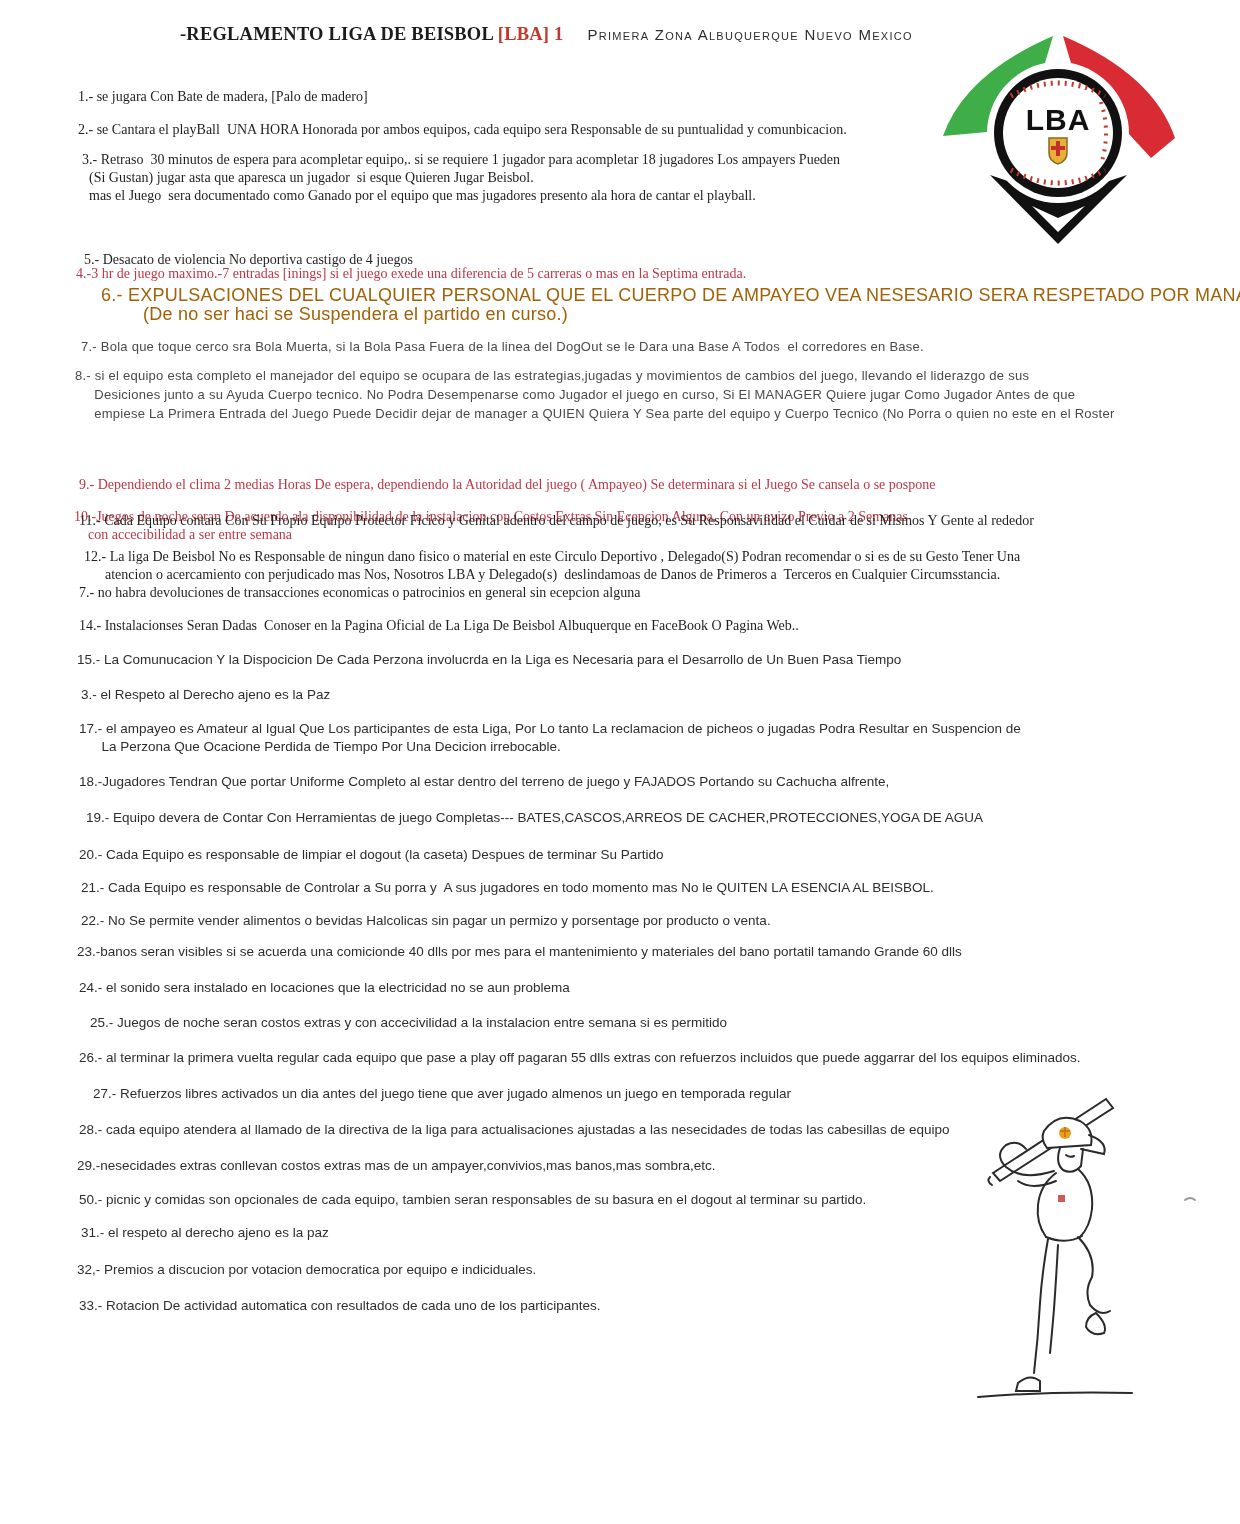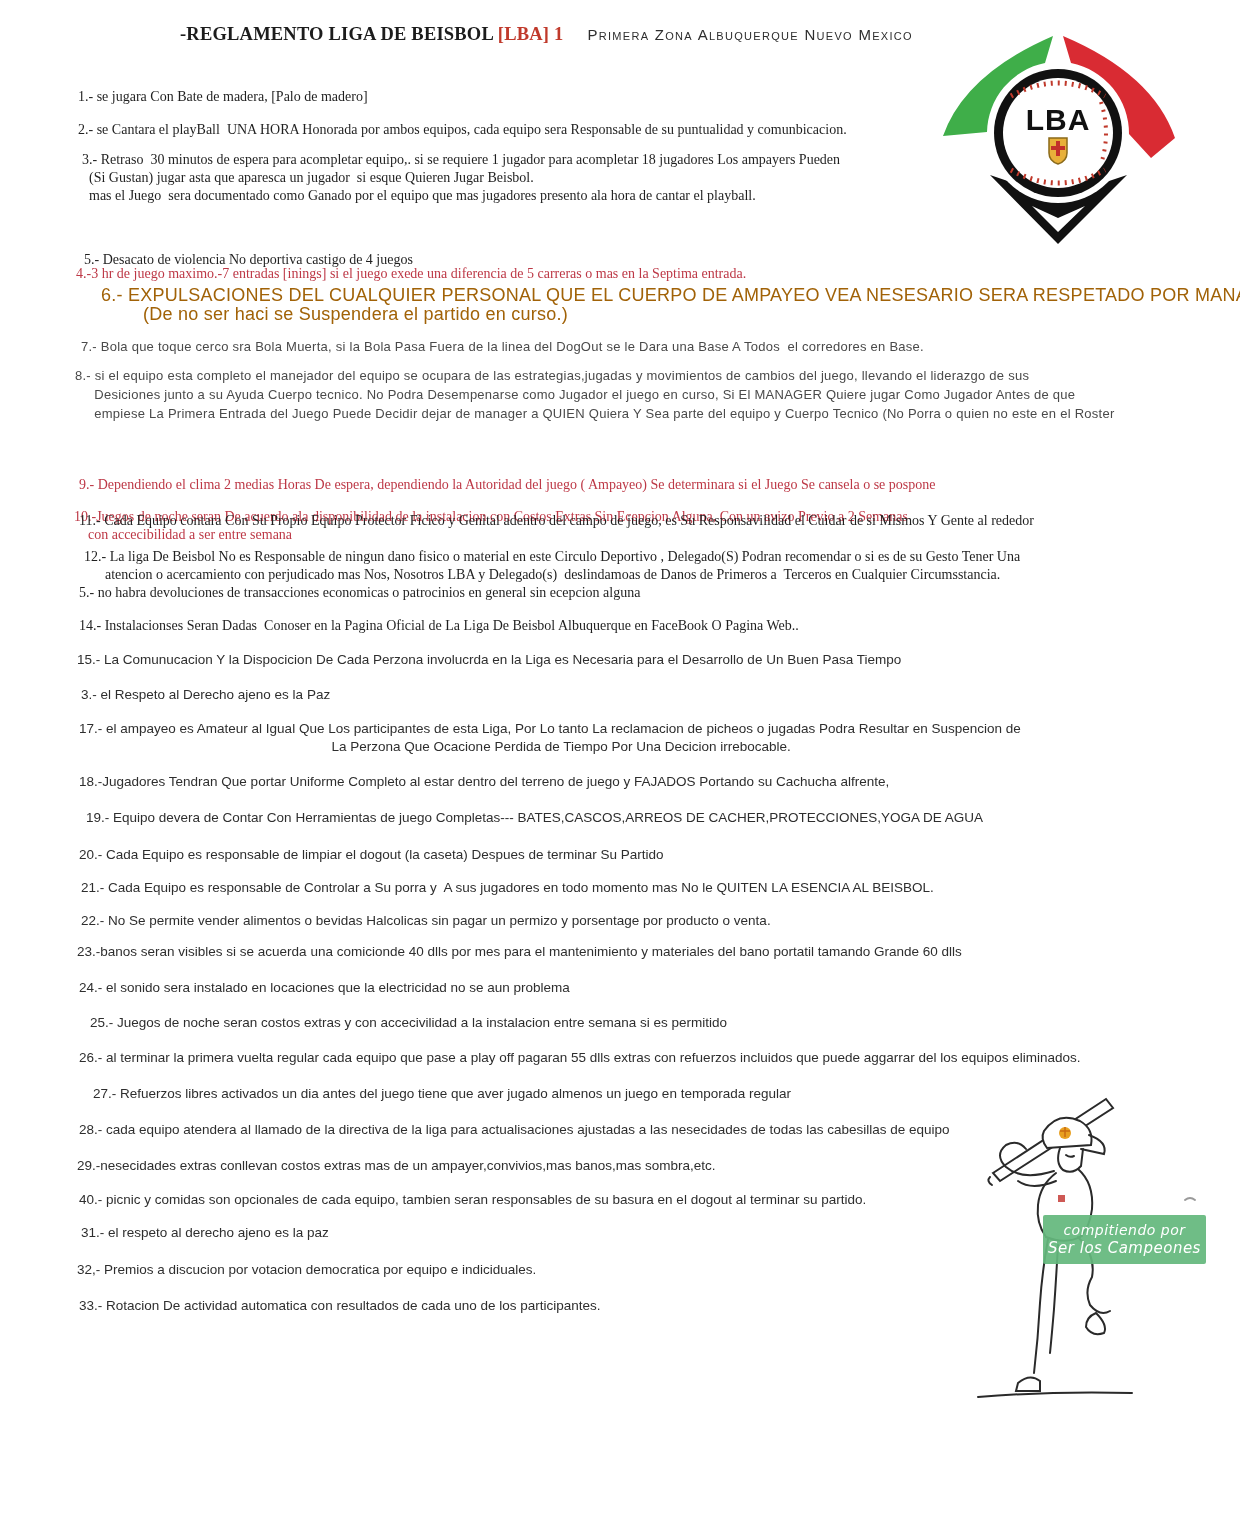--- a/index.html
+++ b/index.html
@@ -10,21 +10,21 @@
   .title-black{font-family:"Liberation Serif",serif;font-weight:bold;font-size:18.5px;color:#1c1c1c;letter-spacing:0.2px;}
   .title-red{font-family:"Liberation Serif",serif;font-weight:bold;font-size:18.5px;color:#c0392b;letter-spacing:0.2px;}
   .title-zone{font-family:"Liberation Sans",sans-serif;font-variant:small-caps;font-size:15px;
               color:#2e2e2e;letter-spacing:1.3px;margin-left:24px;font-weight:500;}
   
   .rule{position:absolute;white-space:pre;line-height:18px;}
   .serif{font-family:"Liberation Serif",serif;font-size:14px;color:#1f1f1f;}
   .serif-red{font-family:"Liberation Serif",serif;font-size:14px;color:#bd3846;margin-top:44px;}
   .rounded{font-family:"Liberation Sans",sans-serif;font-size:13px;color:#4a4a4a;letter-spacing:0.25px;line-height:19px;}
   .rounded-red{font-family:"Liberation Sans",sans-serif;font-size:18px;color:#a16207;letter-spacing:0.25px;line-height:19px;margin-left:24px;}
-  .sans{font-family:"Liberation Sans",sans-serif;font-size:13.5px;color:#2e2e2e;line-height:18px;text-align:center;}
+  .sans{font-family:"Liberation Sans",sans-serif;font-size:13.5px;color:#2e2e2e;line-height:18px;}
   .pos-1{top:88px;left:78px}   .pos-2{top:121px;left:78px}  .pos-3{top:151px;left:82px}
   .pos-4{top:221px;left:76px}  .pos-5{top:251px;left:84px}  .pos-6{top:286px;left:77px}
   .pos-7{top:337px;left:81px}  .pos-8{top:366px;left:75px}  .pos-9{top:432px;left:79px}
   .pos-10{top:464px;left:74px} .pos-11{top:512px;left:79px} .pos-12{top:548px;left:84px}
   .pos-13{top:584px;left:79px} .pos-14{top:617px;left:79px} .pos-15{top:651px;left:77px}
   .pos-16{top:686px;left:81px} .pos-17{top:720px;left:79px} .pos-18{top:773px;left:79px}
   .pos-19{top:809px;left:86px} .pos-20{top:846px;left:79px} .pos-21{top:879px;left:81px}
   .pos-22{top:912px;left:81px} .pos-23{top:943px;left:77px} .pos-24{top:979px;left:79px}
   .pos-25{top:1014px;left:90px}.pos-26{top:1049px;left:79px}.pos-27{top:1085px;left:93px}
   .pos-28{top:1121px;left:79px}.pos-29{top:1157px;left:77px}.pos-30{top:1191px;left:79px}
@@ -61,39 +61,39 @@
       <div class="rule rounded pos-7">7.- Bola que toque cerco sra Bola Muerta, si la Bola Pasa Fuera de la linea del DogOut se le Dara una Base A Todos  el corredores en Base.</div>
       <div class="rule rounded pos-8">8.- si el equipo esta completo el manejador del equipo se ocupara de las estrategias,jugadas y movimientos de cambios del juego, llevando el liderazgo de sus
      Desiciones junto a su Ayuda Cuerpo tecnico. No Podra Desempenarse como Jugador el juego en curso, Si El MANAGER Quiere jugar Como Jugador Antes de que
      empiese La Primera Entrada del Juego Puede Decidir dejar de manager a QUIEN Quiera Y Sea parte del equipo y Cuerpo Tecnico (No Porra o quien no este en el Roster</div>
       <div class="rule serif-red pos-9">9.- Dependiendo el clima 2 medias Horas De espera, dependiendo la Autoridad del juego ( Ampayeo) Se determinara si el Juego Se cansela o se pospone</div>
       <div class="rule serif-red pos-10">10.-Juegos de noche seran De acuerdo ala disponibilidad de la instalacion con Costos Extras Sin Ecepcion Alguna, Con un avizo Previo a 2 Semanas
     con accecibilidad a ser entre semana</div>
       <div class="rule serif pos-11">11.- Cada Equipo contara Con Su Propio Equipo Protector Ficico y Genital adentro del campo de juego, es Su Responsavilidad el Cuidar de si Mismos Y Gente al rededor</div>
       <div class="rule serif pos-12">12.- La liga De Beisbol No es Responsable de ningun dano fisico o material en este Circulo Deportivo , Delegado(S) Podran recomendar o si es de su Gesto Tener Una
       atencion o acercamiento con perjudicado mas Nos, Nosotros LBA y Delegado(s)  deslindamoas de Danos de Primeros a  Terceros en Cualquier Circumsstancia.</div>
-      <div class="rule serif pos-13">5.- no habra devoluciones de transacciones economicas o patrocinios en general sin ecepcion alguna</div>
+      <div class="rule serif pos-13">7.- no habra devoluciones de transacciones economicas o patrocinios en general sin ecepcion alguna</div>
       <div class="rule serif pos-14">14.- Instalacionses Seran Dadas  Conoser en la Pagina Oficial de La Liga De Beisbol Albuquerque en FaceBook O Pagina Web..</div>
       <div class="rule sans pos-15">15.- La Comunucacion Y la Dispocicion De Cada Perzona involucrda en la Liga es Necesaria para el Desarrollo de Un Buen Pasa Tiempo</div>
       <div class="rule sans pos-16">3.- el Respeto al Derecho ajeno es la Paz</div>
       <div class="rule sans pos-17">17.- el ampayeo es Amateur al Igual Que Los participantes de esta Liga, Por Lo tanto La reclamacion de picheos o jugadas Podra Resultar en Suspencion de
       La Perzona Que Ocacione Perdida de Tiempo Por Una Decicion irrebocable.</div>
       <div class="rule sans pos-18">18.-Jugadores Tendran Que portar Uniforme Completo al estar dentro del terreno de juego y FAJADOS Portando su Cachucha alfrente,</div>
       <div class="rule sans pos-19">19.- Equipo devera de Contar Con Herramientas de juego Completas--- BATES,CASCOS,ARREOS DE CACHER,PROTECCIONES,YOGA DE AGUA</div>
       <div class="rule sans pos-20">20.- Cada Equipo es responsable de limpiar el dogout (la caseta) Despues de terminar Su Partido</div>
       <div class="rule sans pos-21">21.- Cada Equipo es responsable de Controlar a Su porra y  A sus jugadores en todo momento mas No le QUITEN LA ESENCIA AL BEISBOL.</div>
       <div class="rule sans pos-22">22.- No Se permite vender alimentos o bevidas Halcolicas sin pagar un permizo y porsentage por producto o venta.</div>
       <div class="rule sans pos-23">23.-banos seran visibles si se acuerda una comicionde 40 dlls por mes para el mantenimiento y materiales del bano portatil tamando Grande 60 dlls</div>
       <div class="rule sans pos-24">24.- el sonido sera instalado en locaciones que la electricidad no se aun problema</div>
       <div class="rule sans pos-25">25.- Juegos de noche seran costos extras y con accecivilidad a la instalacion entre semana si es permitido</div>
       <div class="rule sans pos-26">26.- al terminar la primera vuelta regular cada equipo que pase a play off pagaran 55 dlls extras con refuerzos incluidos que puede aggarrar del los equipos eliminados.</div>
       <div class="rule sans pos-27">27.- Refuerzos libres activados un dia antes del juego tiene que aver jugado almenos un juego en temporada regular</div>
       <div class="rule sans pos-28">28.- cada equipo atendera al llamado de la directiva de la liga para actualisaciones ajustadas a las nesecidades de todas las cabesillas de equipo</div>
       <div class="rule sans pos-29">29.-nesecidades extras conllevan costos extras mas de un ampayer,convivios,mas banos,mas sombra,etc.</div>
-      <div class="rule sans pos-30">40.- picnic y comidas son opcionales de cada equipo, tambien seran responsables de su basura en el dogout al terminar su partido.</div>
+      <div class="rule sans pos-30">50.- picnic y comidas son opcionales de cada equipo, tambien seran responsables de su basura en el dogout al terminar su partido.</div>
       <div class="rule sans pos-31">31.- el respeto al derecho ajeno es la paz</div>
       <div class="rule sans pos-32">32,- Premios a discucion por votacion democratica por equipo e indiciduales.</div>
       <div class="rule sans pos-33">33.- Rotacion De actividad automatica con resultados de cada uno de los participantes.</div>
     </div>
 
   <svg class="logo-svg" width="250" height="222" viewBox="0 0 250 222">
 
     <path d="M 8 106 Q 30 44 118 6 L 110 33 A 72 72 0 0 0 52 102 Z" fill="#3fae49"></path>
 
     <path d="M 240 108 Q 218 44 128 6 L 136 33 A 72 72 0 0 1 194 104 L 216 128 Z" fill="#d92b33"></path>
@@ -146,18 +146,14 @@
       <path d="M 18 312 Q 90 306 172 308"></path>
 
       <path d="M 225 115 q 5 -4 10 0" stroke="#9a9a9a"></path>
     </g>
 
     <circle cx="105" cy="48" r="6" fill="#e8a020"></circle>
     <path d="M 100 46 l 10 0 M 105 42 l 0 10" stroke="#c96a10" stroke-width="1.5"></path>
     <rect x="98" y="110" width="7" height="7" fill="#c2302a" opacity="0.8"></rect>
   </svg>
 
-  <div class="badge">
-    <div class="l1">compitiendo por</div>
-    <div class="l2">Ser los Campeones</div>
-  </div>
 
 </div>
 
 </body></html>

